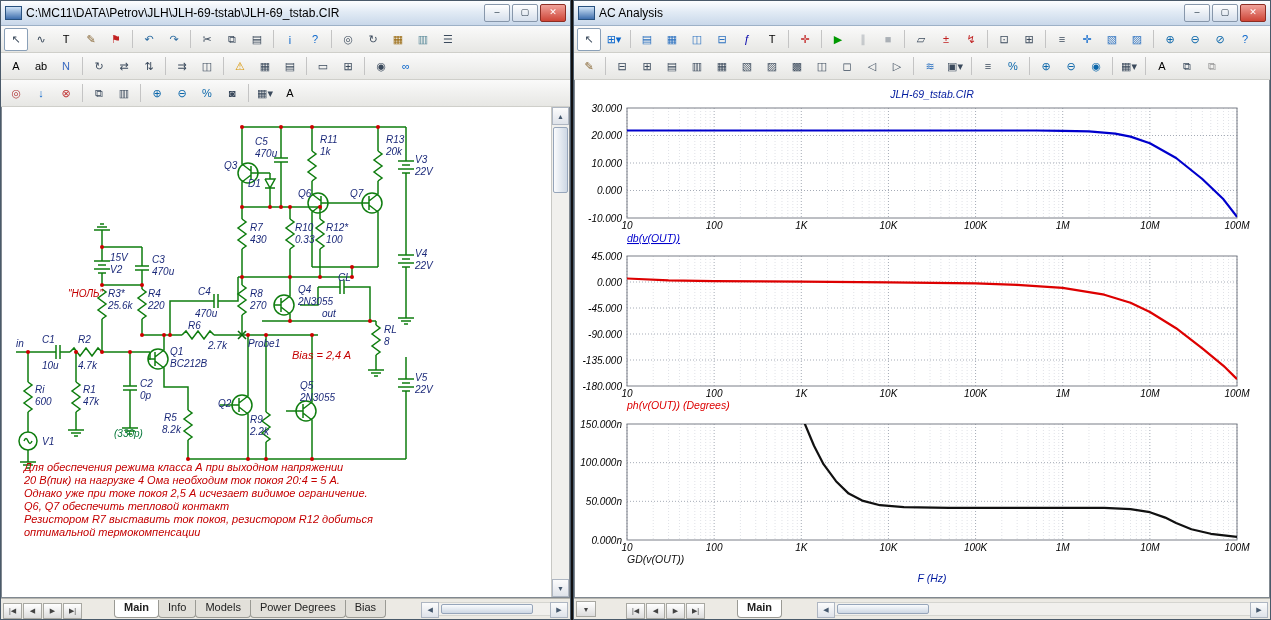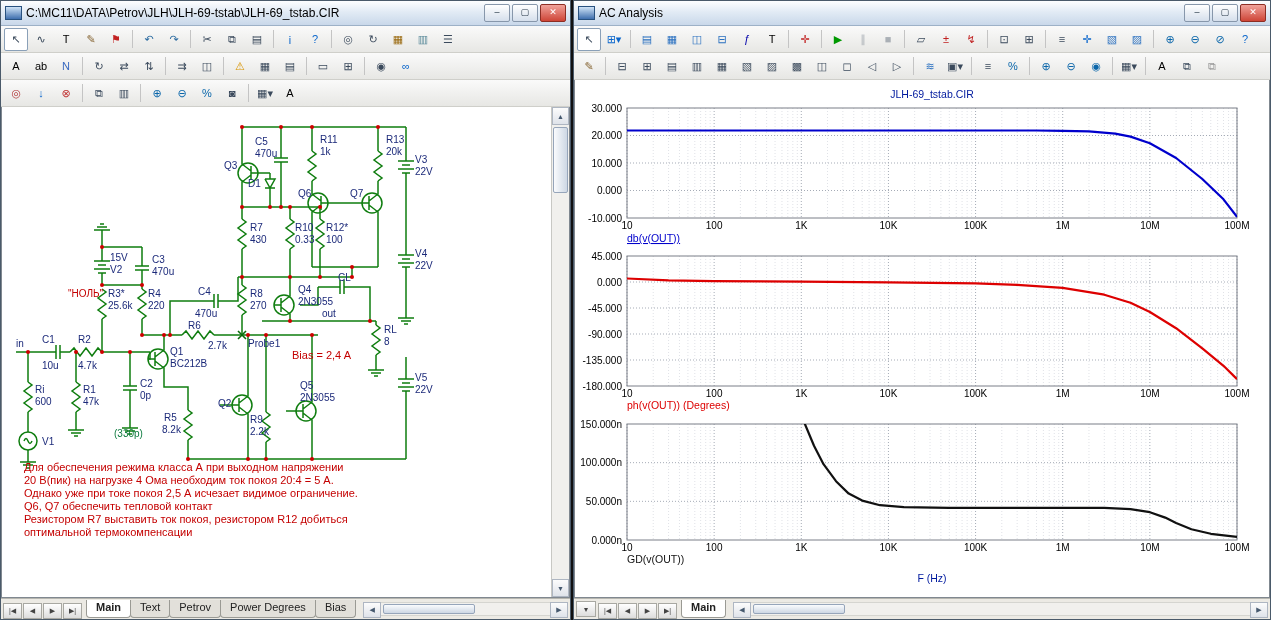--- a/index.html
+++ b/index.html
@@ -19,38 +19,38 @@
            background:linear-gradient(#ffffff,#d5dfec);font-size:9px;line-height:14px;text-align:center;
            color:#234;}
   .win-btn.close{background:linear-gradient(#f0a29a,#ce4537);color:#fff;border-color:#8d2e24;}
   .toolbar{height:26px;flex:0 0 26px;background:linear-gradient(#fafafa,#e7e7e4);
            border-bottom:1px solid #cfcfca;display:flex;align-items:center;padding:0 3px;gap:1px;}
   .tb-btn{width:22px;height:21px;border:1px solid transparent;border-radius:2px;font-size:11px;
           display:flex;align-items:center;justify-content:center;color:#3b4a5c;}
   .tb-btn.pressed{background:#fff;border-color:#8aa0b8;}
   .tb-btn.dim{opacity:.38;}
   .tb-sep{width:1px;height:18px;background:#c4c4c4;margin:0 3px;flex:0 0 1px;}
-  .workarea{flex:1;display:flex;min-height:0;border:1px solid #808890;border-top:none;background:#fff;}
+  .workarea{flex:1;display:flex;min-height:0;border:1px solid #808890;border-top:none;background:#fff;font-style:italic;}
   .canvas-viewport{flex:1;position:relative;background:#fff;overflow:hidden;}
   .canvas-viewport svg{display:block;}
   #schematic-svg text{font-family:"Liberation Sans",sans-serif;}
   #plot-svg text{font-family:"Liberation Sans",sans-serif;}
   .vscroll{flex:0 0 17px;background:#f1f0ed;border-left:1px solid #c8c8c4;display:flex;flex-direction:column;}
   .sb-btn{height:16px;flex:0 0 16px;background:linear-gradient(#fcfcfc,#dfe3ea);border:1px solid #aeb6c2;
           font-size:7px;color:#45586e;display:flex;align-items:center;justify-content:center;}
   .sb-btn.h{width:16px;height:14px;flex:0 0 16px;}
   .sb-track{flex:1;position:relative;}
   .sb-thumb{position:absolute;left:1px;right:1px;top:2px;height:64px;background:linear-gradient(90deg,#fafbfd,#cdd7e4);
             border:1px solid #96a5ba;border-radius:2px;}
   .hscroll{flex:1;height:14px;background:#f1f0ed;display:flex;margin-left:8px;align-self:center;}
   .hscroll .sb-track{border-top:1px solid #d5d5d0;border-bottom:1px solid #d5d5d0;}
   .hscroll .sb-thumb{top:1px;bottom:1px;height:auto;left:2px;right:auto;width:90px;
                      background:linear-gradient(#fafbfd,#cdd7e4);}
   .tabrow{height:20px;flex:0 0 20px;background:#eceae4;border-top:1px solid #b6b6b0;display:flex;
-          align-items:center;padding:0 2px;}
+          align-items:center;padding:0 2px;gap:28px;}
   .nav-btn{width:17px;height:14px;border:1px solid #a8a8a2;background:linear-gradient(#fff,#ddd);
            font-size:7px;color:#444;display:inline-flex;align-items:center;justify-content:center;margin-right:1px;}
   .tabs{display:flex;align-items:flex-start;height:18px;margin-left:3px;}
   .tab{padding:1px 9px 0 9px;font-size:11px;height:16px;border:1px solid #9a9a94;border-top:none;
        background:#e2e0da;color:#222;border-radius:0 0 4px 4px;margin-right:-1px;white-space:nowrap;}
   .tab.active{background:#fff;font-weight:bold;position:relative;z-index:2;}
   .combo-btn{width:18px;height:14px;border:1px solid #a8a8a2;background:linear-gradient(#fff,#ddd);
              font-size:8px;color:#444;display:inline-flex;align-items:center;justify-content:center;margin-right:2px;}
 </style>
 </head>
@@ -348,22 +348,22 @@
       <div class="sb-track">
           <div class="sb-thumb"></div>
         </div>
       <div class="sb-btn">▼</div>
     </div>
   </div>
   <div class="tabrow">
     <span class="tab-nav" id="l-tabnav"><span class="nav-btn">|◀</span><span class="nav-btn">◀</span><span class="nav-btn">▶</span><span class="nav-btn">▶|</span></span>
     <span class="tabs" id="l-tabs">
         <span class="tab active">Main</span>
-        <span class="tab">Text</span>
-        <span class="tab">Petrov</span>
+        <span class="tab">Info</span>
+        <span class="tab">Models</span>
         <span class="tab">Power Degrees</span>
         <span class="tab">Bias</span>
       </span>
     <div class="hscroll">
       <div class="sb-btn h">◀</div>
       <div class="sb-track">
           <div class="sb-thumb"></div>
         </div>
       <div class="sb-btn h">▶</div>
     </div>

